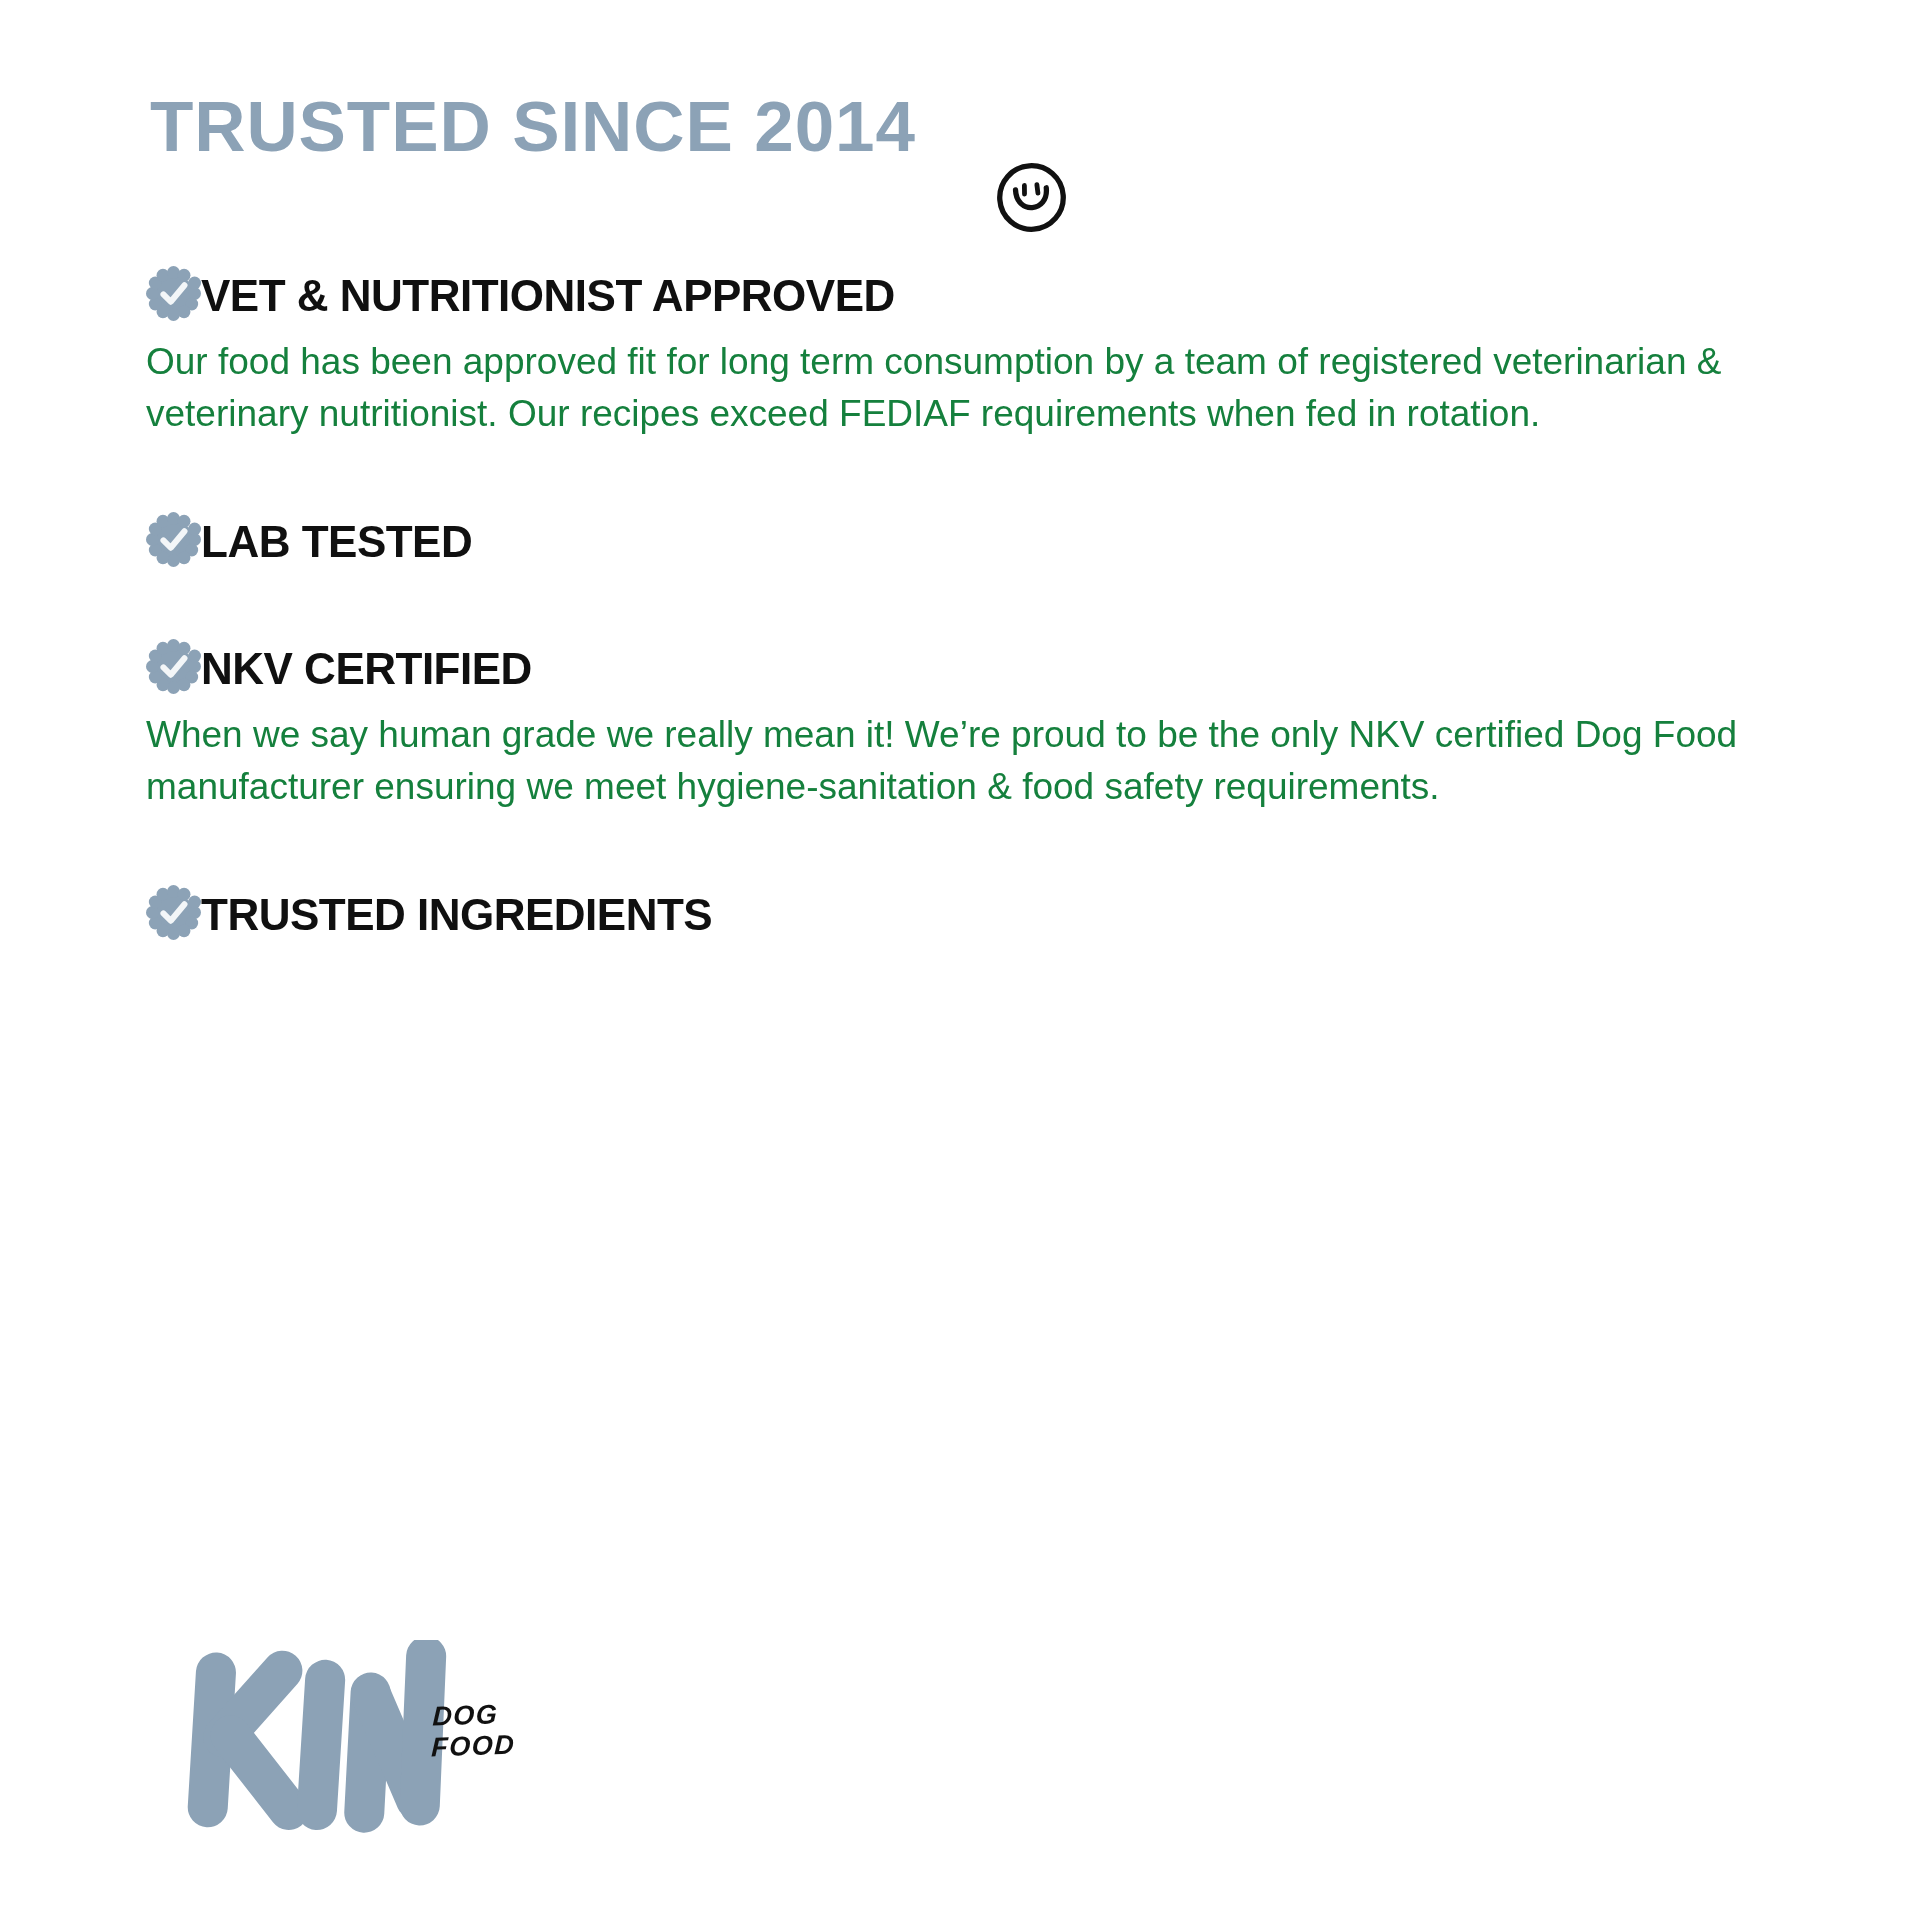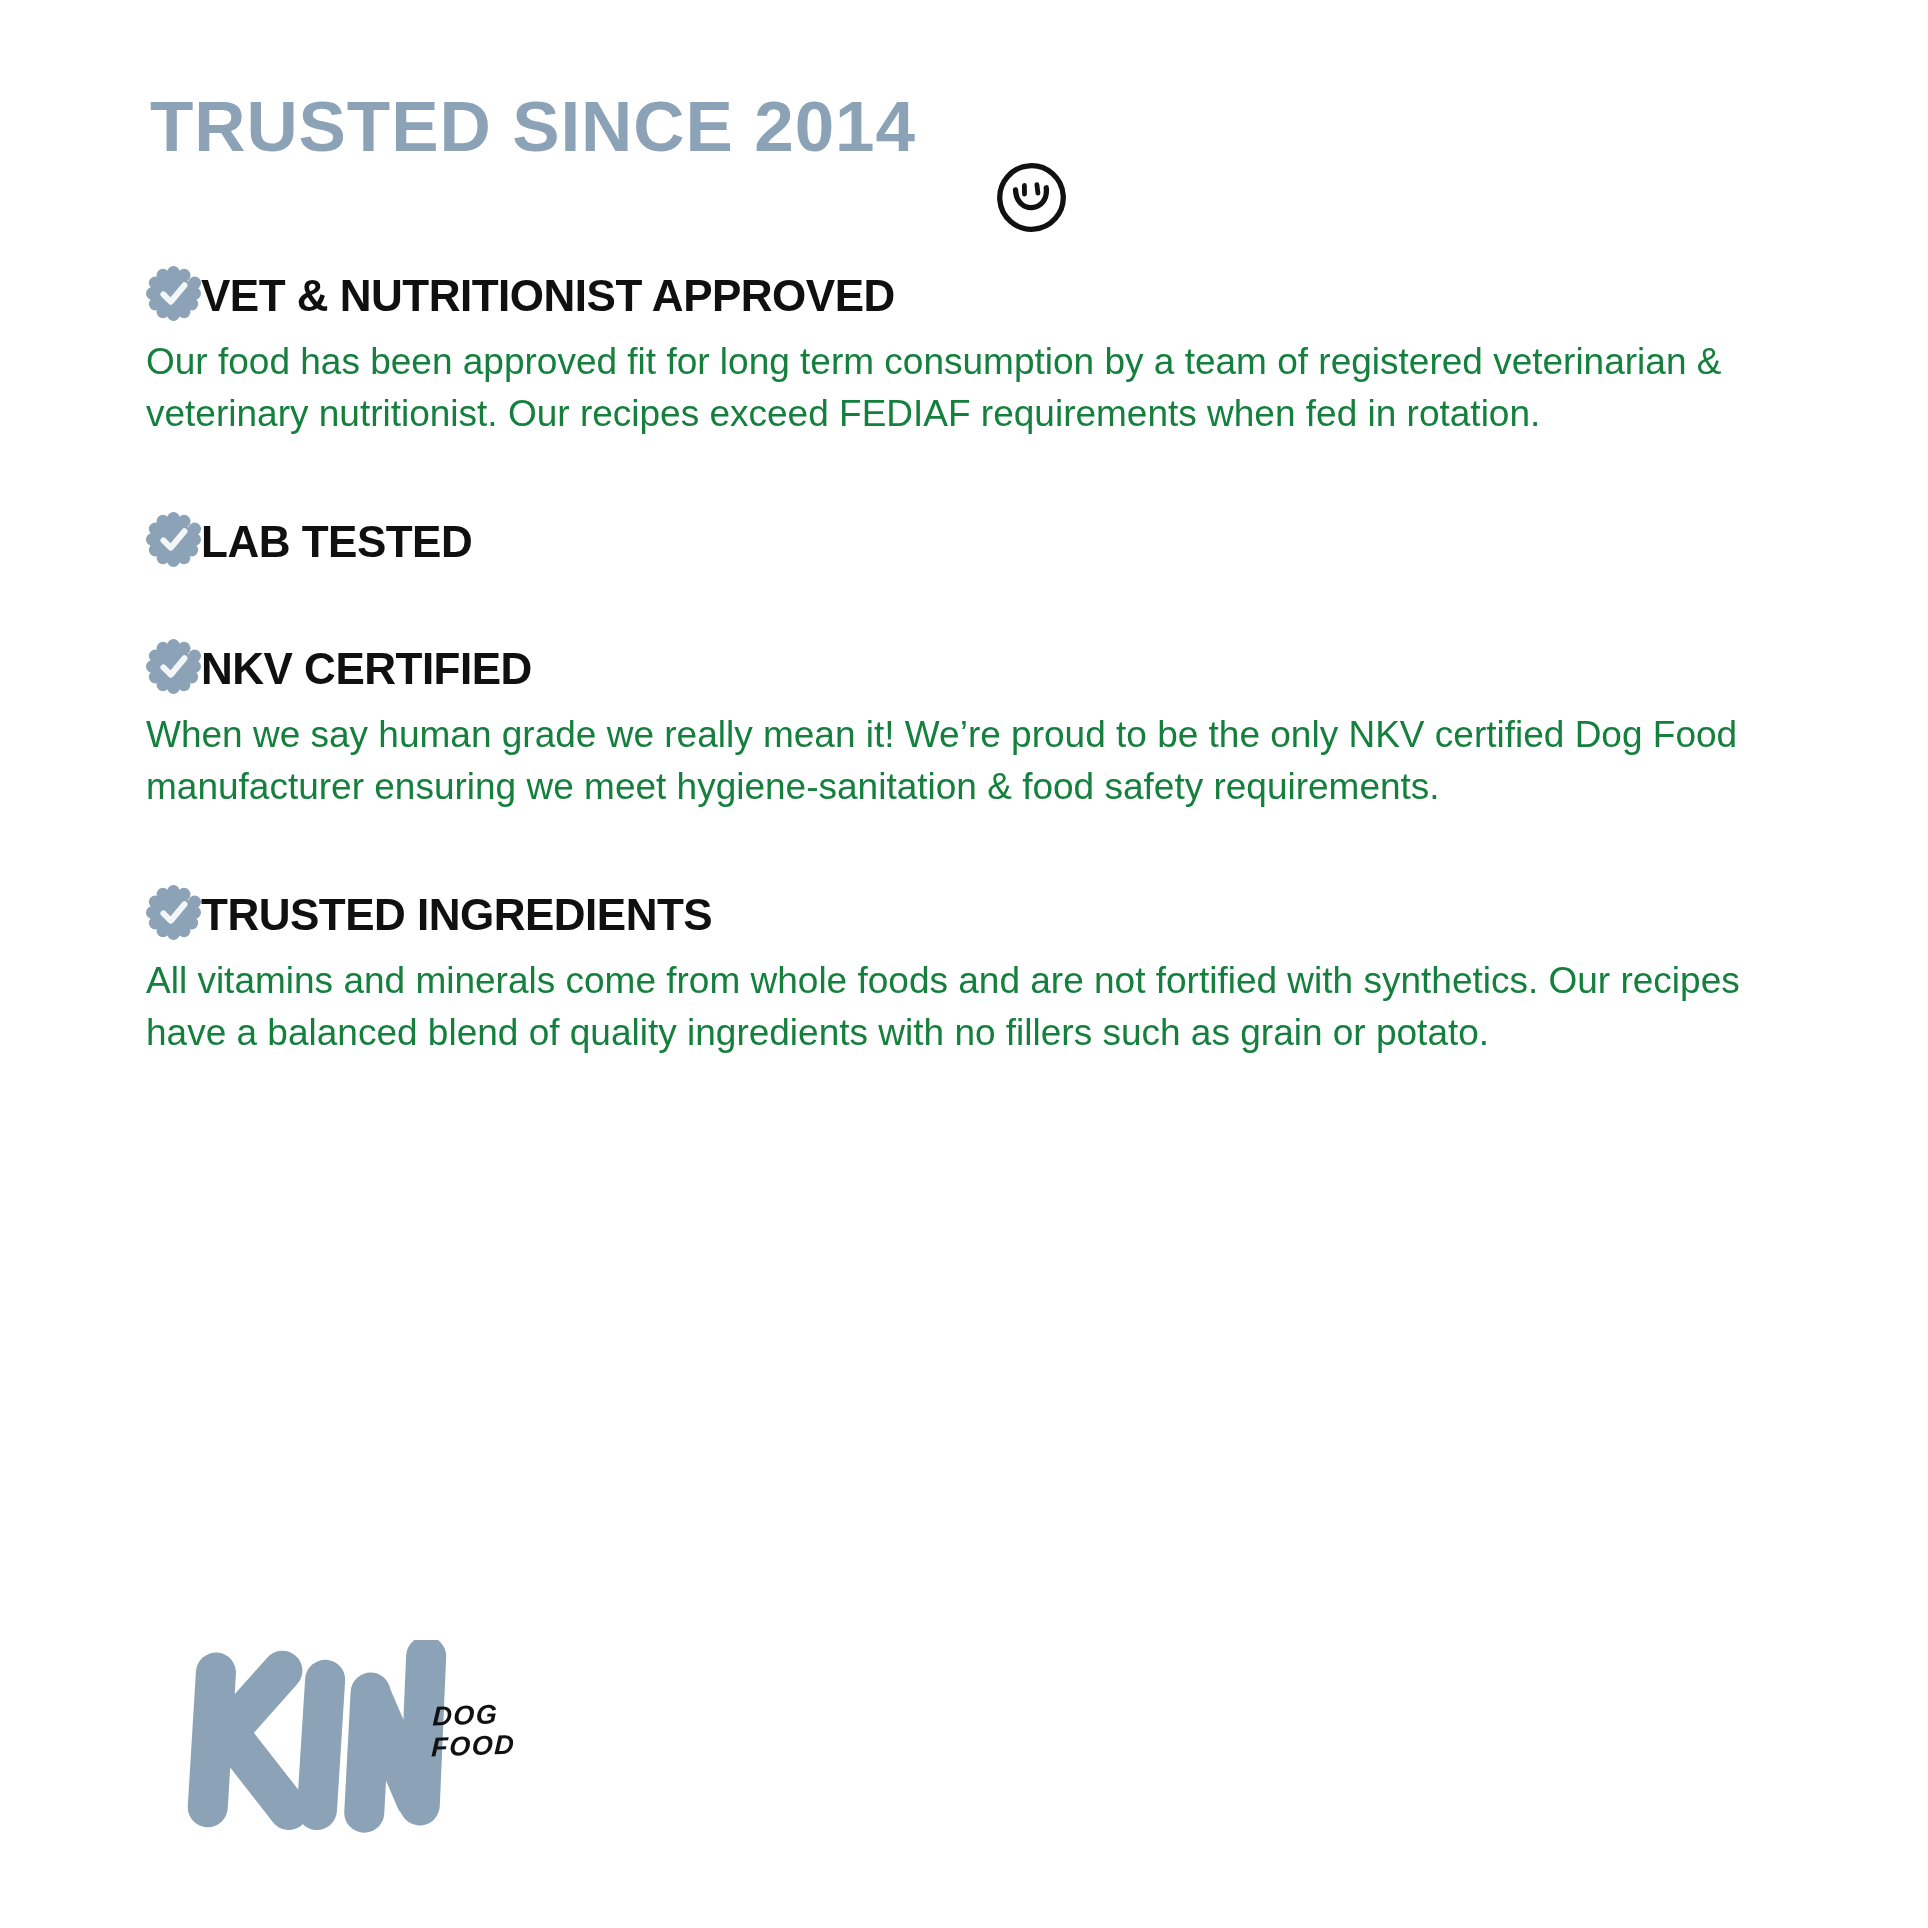--- a/index.html
+++ b/index.html
@@ -212,21 +212,20 @@
             <circle cx="10.1" cy="18.5" r="7"></circle>
             <circle cx="18.5" cy="10.1" r="7"></circle>
           <circle cx="30" cy="7" r="7"></circle>
             <circle cx="41.5" cy="10.1" r="7"></circle>
             <circle cx="53" cy="18.5" r="7"></circle>
         </g>
         <path d="M 19 31 L 27 39 L 42 21" fill="none" stroke="#f3f6f8" stroke-width="6.5" stroke-linecap="round" stroke-linejoin="round"></path>
       </svg>
       <h2 class="sec-title">TRUSTED INGREDIENTS</h2>
     </div>
-    <p class="sec-body">All vitamins and minerals come from whole foods and are not fortified with synthetics. Our recipes have a balanced blend of quality ingredients with no fillers such as grain or potato.</p>
   </div>
 
   
   <div class="logo" role="img" aria-label="KIN Dog Food logo">
     <svg class="logo-kin" viewBox="0 0 300 210" aria-hidden="true">
       <g fill="none" stroke="#8CA2B6" stroke-width="44" stroke-linecap="round">
 
         <path d="M 34 32 L 25 180"></path>
         <path d="M 107 30 L 42 103"></path>
         <path d="M 50 101 L 114 183"></path>

